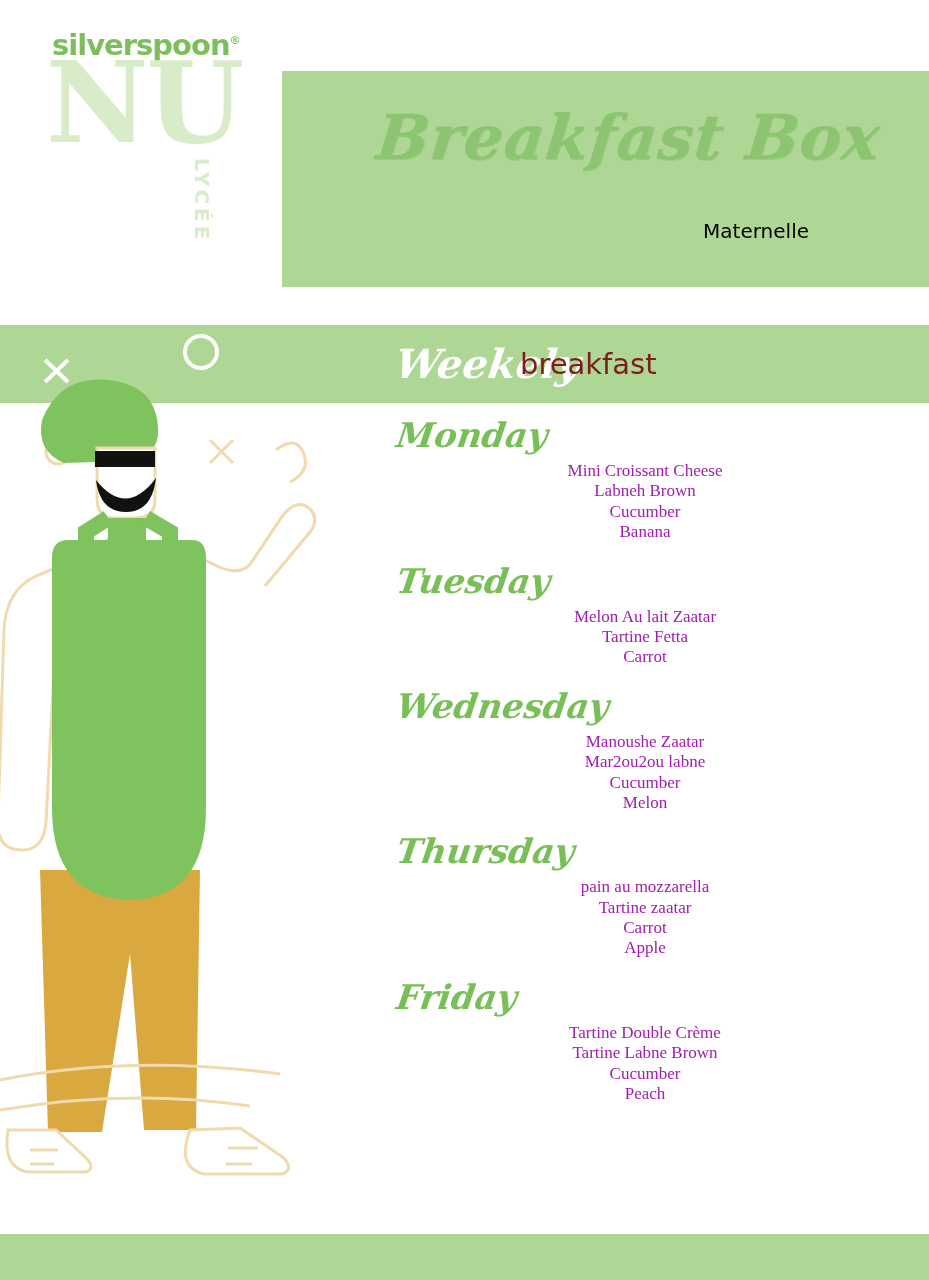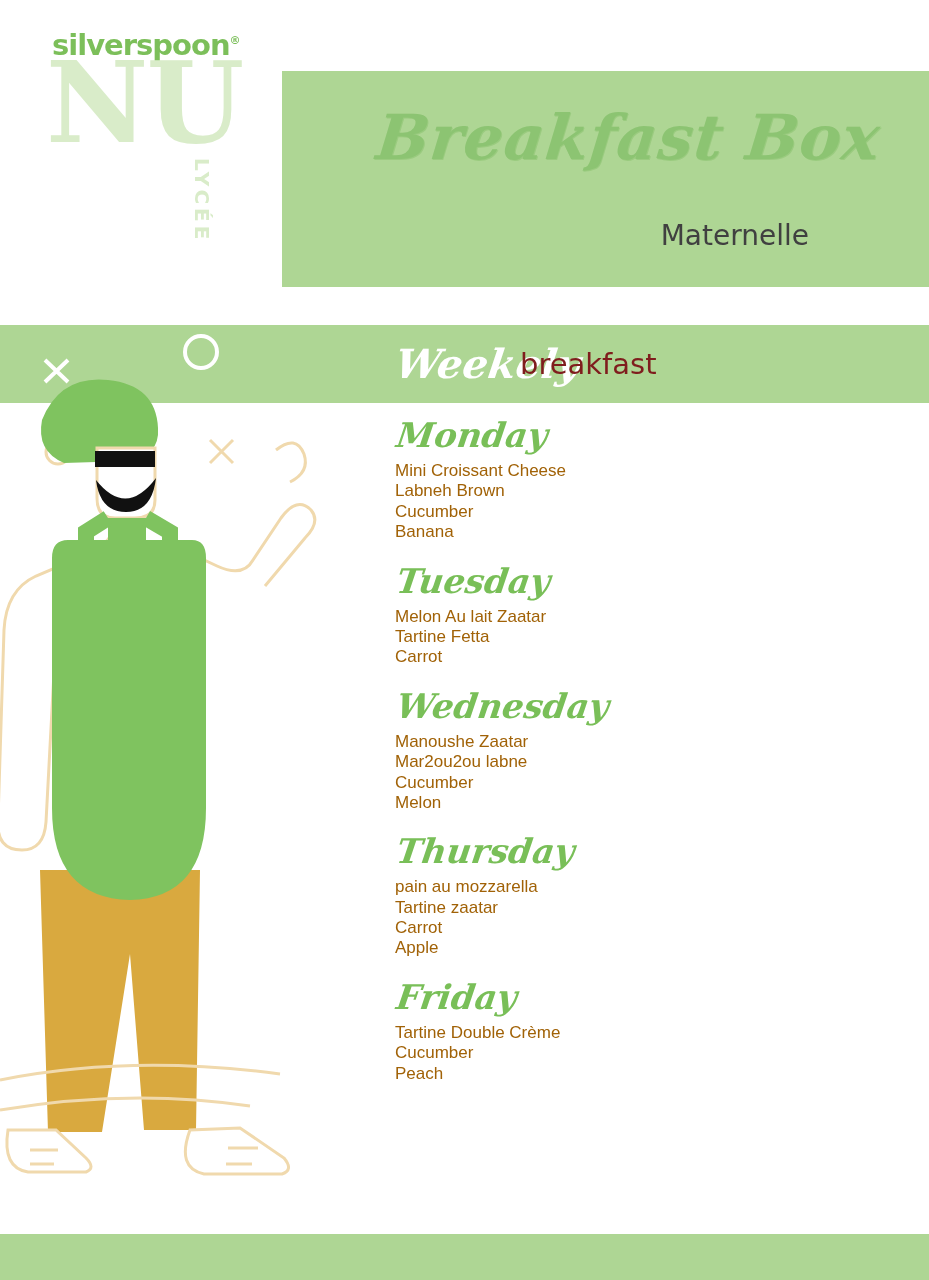--- a/index.html
+++ b/index.html
@@ -83,22 +83,22 @@
     color: #8cc472;
     letter-spacing: 1px;
     text-shadow: 1px 1px 0 #9acb7f;
     transform: skewX(-6deg);
   }
   .sub-title {
     position: absolute;
     right: 120px;
     top: 148px;
     font-family: "DejaVu Sans", sans-serif;
-    font-size: 28px;
-    color: #404040;
+    font-size: 20px;
+    color: #000000;
   }
 
   
   .weekly-band {
     position: absolute;
     left: 0;
     top: 325px;
     width: 929px;
     height: 78px;
     background: #aed694;
@@ -155,24 +155,25 @@
     font-style: italic;
     font-weight: bold;
     font-size: 34px;
     color: #79bf58;
     transform: skewX(-8deg);
     display: inline-block;
     margin-bottom: 6px;
     letter-spacing: 0px;
   }
   .day-items {
-    font-family: Liberation Sans, sans-serif;
+    font-family: Liberation Serif, serif;
     font-size: 17px;
-    color: #a16207;
+    color: #a21caf;
     line-height: 1.2;
+    text-align: center;
   }
   .day-items div { white-space: nowrap; }
 
   .d-mon  { margin-left: 2px; }
   .d-tue  { margin-left: 2px; }
   .d-wed  { margin-left: 2px; }
   .d-thu  { margin-left: 2px; }
   .d-fri  { margin-left: 2px; }
 </style>
 </head>
@@ -282,20 +283,21 @@
         <div>Tartine zaatar</div>
         <div>Carrot</div>
         <div>Apple</div>
       </div>
     </div>
 
     <div class="day-block">
       <div class="day-name d-fri">Friday</div>
       <div class="day-items">
         <div>Tartine Double Crème</div>
+        <div>Tartine Labne Brown</div>
         <div>Cucumber</div>
         <div>Peach</div>
       </div>
     </div>
 
   </div>
 
   <div class="footer-band"></div>
 </div>
 

